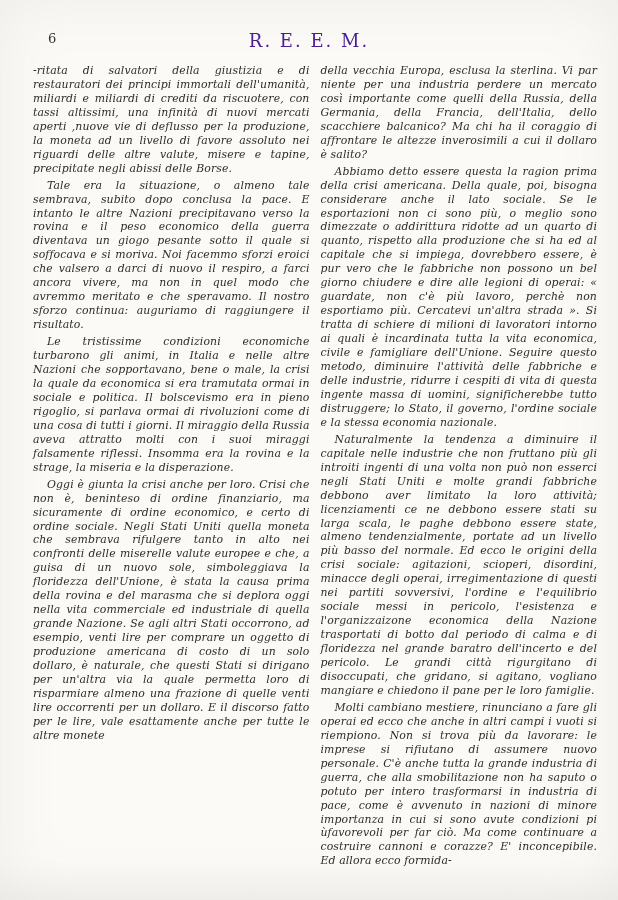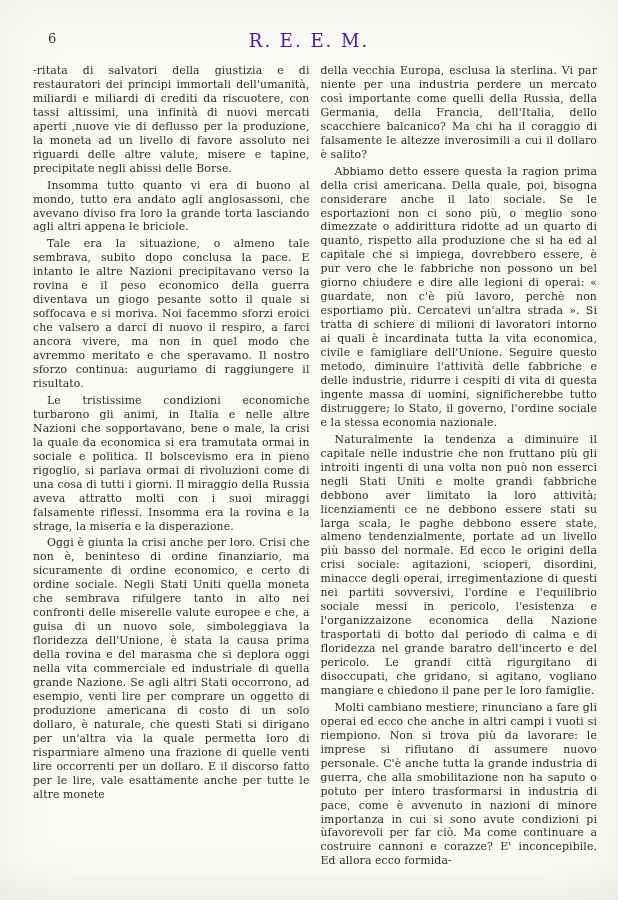--- a/index.html
+++ b/index.html
@@ -61,46 +61,46 @@
     min-width: 0;
     text-align: justify;
     font-size: 10.9px;
     line-height: 13.95px;
     letter-spacing: 0.1px;
     color: #2e2c29;
   }
   .col p {
     margin: 0 0 3px 0;
     text-indent: 14px;
+    font-style: italic;
   }
   .col p:first-child {
     text-indent: 0;
   }
 </style>
 </head>
 <body>
 
 <div class="page">
 
   <div class="page-header">
     <span class="page-number">6</span>
     <span class="journal-title">R. E. E. M.</span>
   </div>
 
   <div class="columns">
 
     <div class="col">
       <p>-ritata di salvatori della giustizia e di restauratori dei principi immortali dell'umanità, miliardi e miliardi di crediti da riscuotere, con tassi altissimi, una infinità di nuovi mercati aperti ,nuove vie di deflusso per la produzione, la moneta ad un livello di favore assoluto nei riguardi delle altre valute, misere e tapine, precipitate negli abissi delle Borse.</p>
-      <p>Insomma tutto quanto vi era di buono al mondo, tutto era andato agli anglosassoni, che avevano diviso fra loro la grande torta lasciando agli altri appena le briciole.</p>
       <p>Tale era la situazione, o almeno tale sembrava, subito dopo conclusa la pace. E intanto le altre Nazioni precipitavano verso la rovina e il peso economico della guerra diventava un giogo pesante sotto il quale si soffocava e si moriva. Noi facemmo sforzi eroici che valsero a darci di nuovo il respiro, a farci ancora vivere, ma non in quel modo che avremmo meritato e che speravamo. Il nostro sforzo continua: auguriamo di raggiungere il risultato.</p>
       <p>Le tristissime condizioni economiche turbarono gli animi, in Italia e nelle altre Nazioni che sopportavano, bene o male, la crisi la quale da economica si era tramutata ormai in sociale e politica. Il bolscevismo era in pieno rigoglio, si parlava ormai di rivoluzioni come di una cosa di tutti i giorni. Il miraggio della Russia aveva attratto molti con i suoi miraggi falsamente riflessi. Insomma era la rovina e la strage, la miseria e la disperazione.</p>
       <p>Oggi è giunta la crisi anche per loro. Crisi che non è, beninteso di ordine finanziario, ma sicuramente di ordine economico, e certo di ordine sociale. Negli Stati Uniti quella moneta che sembrava rifulgere tanto in alto nei confronti delle miserelle valute europee e che, a guisa di un nuovo sole, simboleggiava la floridezza dell'Unione, è stata la causa prima della rovina e del marasma che si deplora oggi nella vita commerciale ed industriale di quella grande Nazione. Se agli altri Stati occorrono, ad esempio, venti lire per comprare un oggetto di produzione americana di costo di un solo dollaro, è naturale, che questi Stati si dirigano per un'altra via la quale permetta loro di risparmiare almeno una frazione di quelle venti lire occorrenti per un dollaro. E il discorso fatto per le lire, vale esattamente anche per tutte le altre monete</p>
     </div>
 
     <div class="col">
-      <p>della vecchia Europa, esclusa la sterlina. Vi par niente per una industria perdere un mercato così importante come quelli della Russia, della Germania, della Francia, dell'Italia, dello scacchiere balcanico? Ma chi ha il coraggio di falsamente le altezze inverosimili a cui il dollaro è salito?</p>
+      <p>della vecchia Europa, esclusa la sterlina. Vi par niente per una industria perdere un mercato così importante come quelli della Russia, della Germania, della Francia, dell'Italia, dello scacchiere balcanico? Ma chi ha il coraggio di affrontare le altezze inverosimili a cui il dollaro è salito?</p>
       <p>Abbiamo detto essere questa la ragion prima della crisi americana. Della quale, poi, bisogna considerare anche il lato sociale. Se le esportazioni non ci sono più, o meglio sono dimezzate o addirittura ridotte ad un quarto di quanto, rispetto alla produzione che si ha ed al capitale che si impiega, dovrebbero essere, è pur vero che le fabbriche non possono un bel giorno chiudere e dire alle legioni di operai: « guardate, non c'è più lavoro, perchè non esportiamo più. Cercatevi un'altra strada ». Si tratta di schiere di milioni di lavoratori intorno ai quali è incardinata tutta la vita economica, civile e famigliare dell'Unione. Seguire questo metodo, diminuire l'attività delle fabbriche e delle industrie, ridurre i cespiti di vita di questa ingente massa di uomini, significherebbe tutto distruggere; lo Stato, il governo, l'ordine sociale e la stessa economia nazionale.</p>
       <p>Naturalmente la tendenza a diminuire il capitale nelle industrie che non fruttano più gli introiti ingenti di una volta non può non esserci negli Stati Uniti e molte grandi fabbriche debbono aver limitato la loro attività; licenziamenti ce ne debbono essere stati su larga scala, le paghe debbono essere state, almeno tendenzialmente, portate ad un livello più basso del normale. Ed ecco le origini della crisi sociale: agitazioni, scioperi, disordini, minacce degli operai, irregimentazione di questi nei partiti sovversivi, l'ordine e l'equilibrio sociale messi in pericolo, l'esistenza e l'organizzaizone economica della Nazione trasportati di botto dal periodo di calma e di floridezza nel grande baratro dell'incerto e del pericolo. Le grandi città rigurgitano di disoccupati, che gridano, si agitano, vogliano mangiare e chiedono il pane per le loro famiglie.</p>
       <p>Molti cambiano mestiere, rinunciano a fare gli operai ed ecco che anche in altri campi i vuoti si riempiono. Non si trova più da lavorare: le imprese si rifiutano di assumere nuovo personale. C'è anche tutta la grande industria di guerra, che alla smobilitazione non ha saputo o potuto per intero trasformarsi in industria di pace, come è avvenuto in nazioni di minore importanza in cui si sono avute condizioni pi ùfavorevoli per far ciò. Ma come continuare a costruire cannoni e corazze? E' inconcepibile. Ed allora ecco formida-</p>
     </div>
 
   </div>
 </div>
 
 </body></html>

